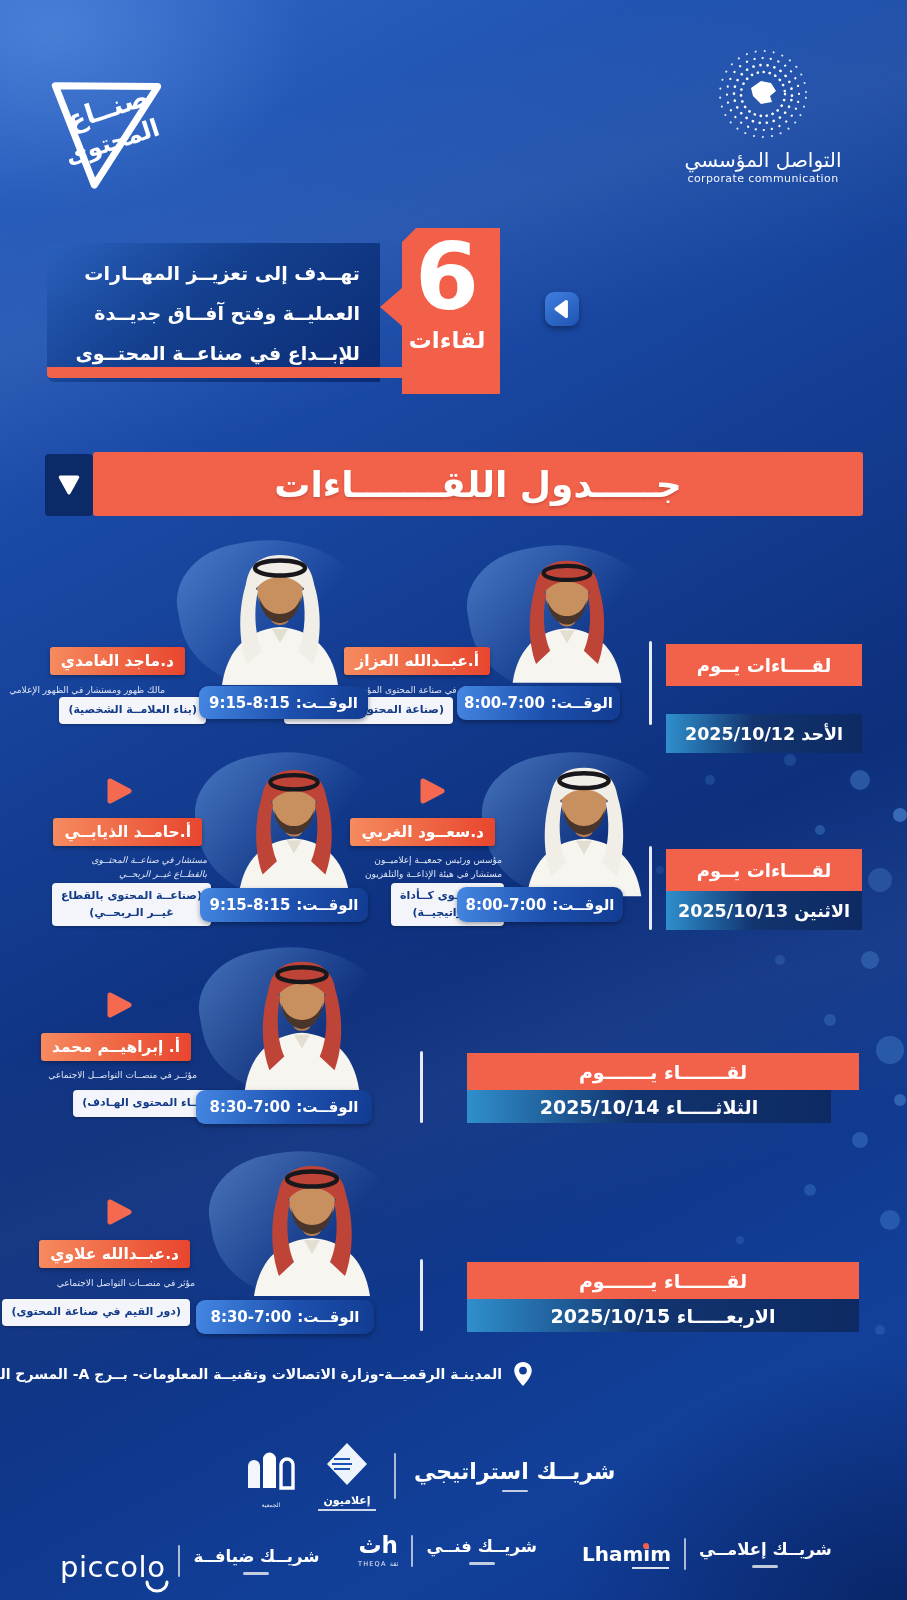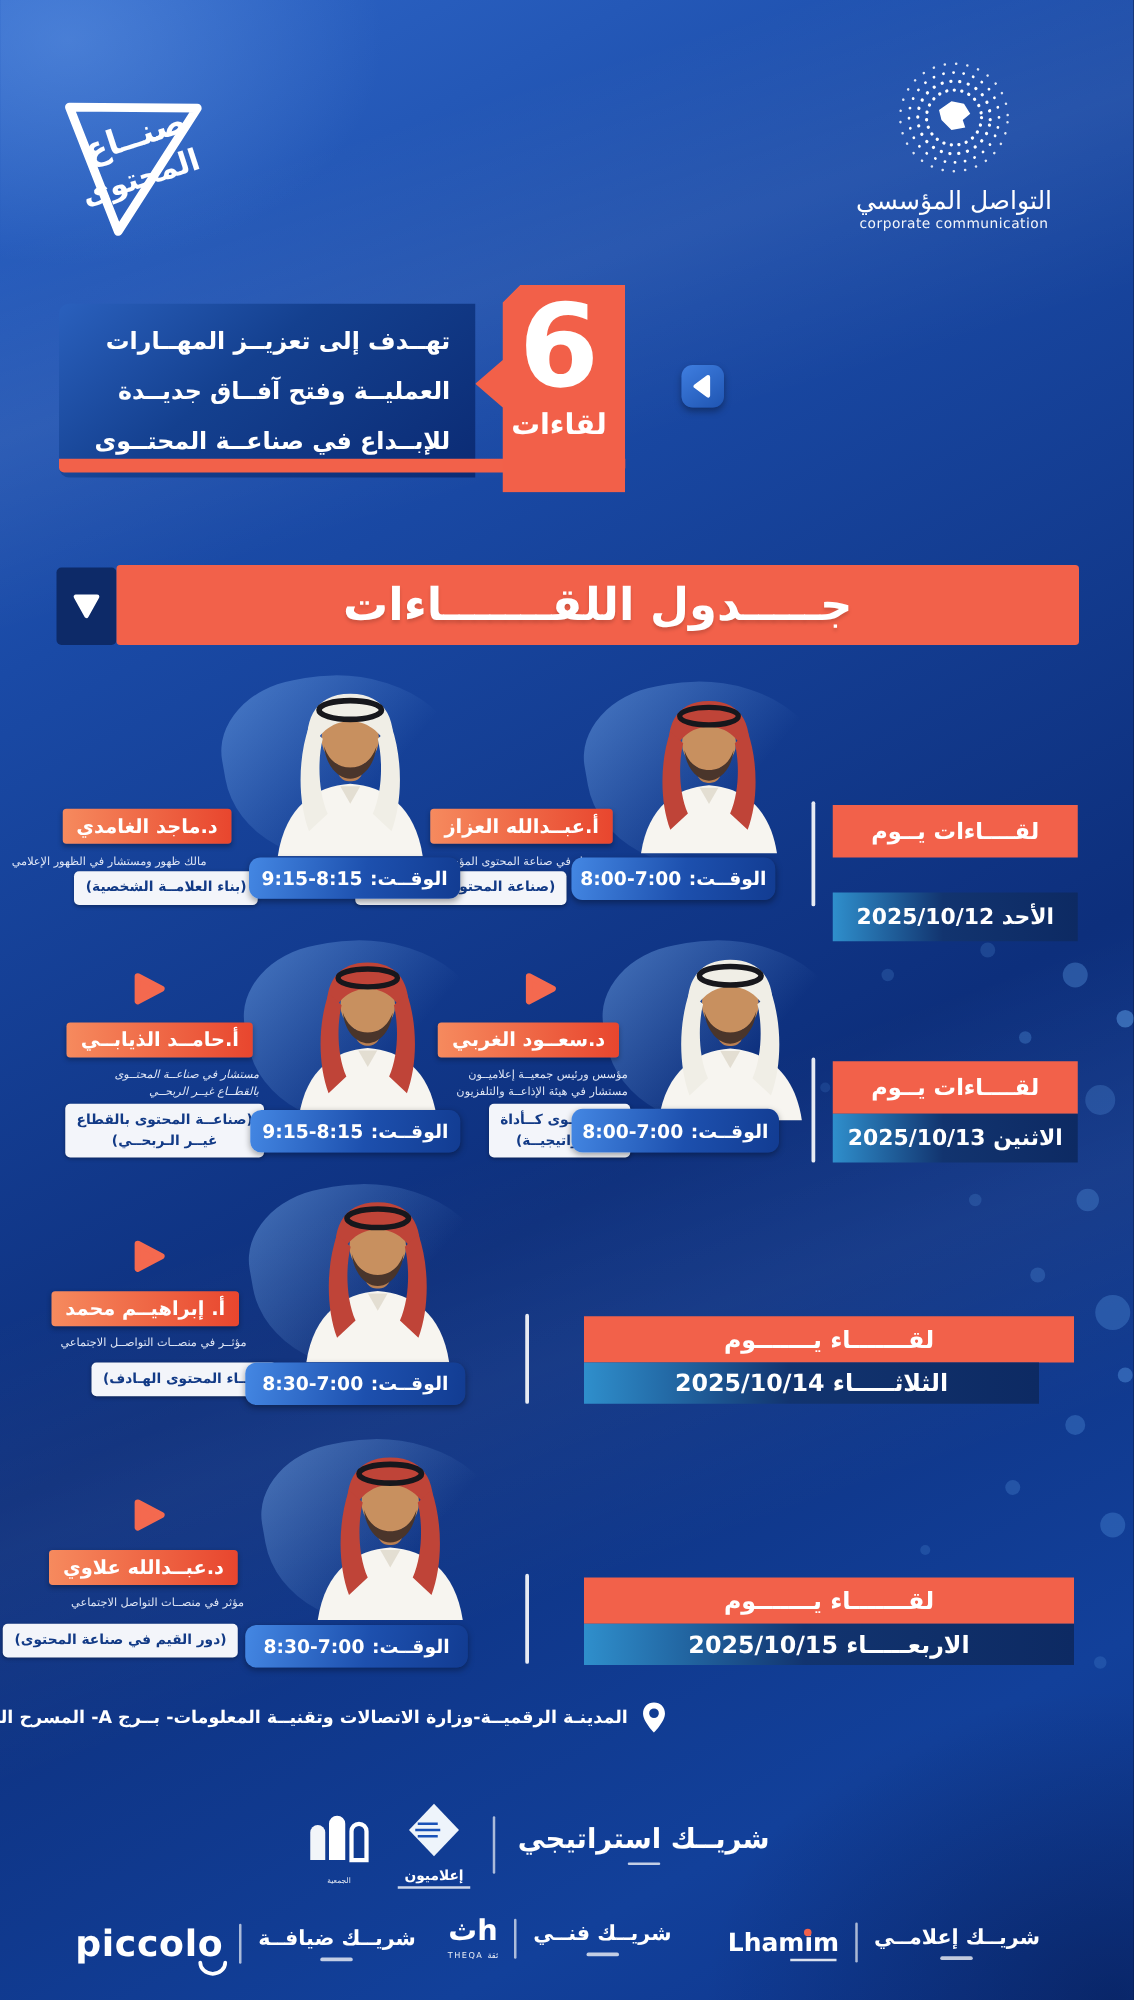--- a/index.html
+++ b/index.html
@@ -76,21 +76,21 @@
 
   
   .p-sep { width:2px; height:46px; background:rgba(255,255,255,.65); border-radius:2px; align-self:center; }
   .p-sep.small { height:32px; }
   .p-label { font-weight:bold; text-align:center; }
   .dash { width:26px; height:2.5px; background:rgba(255,255,255,.75); margin:6px auto 0; border-radius:2px; }
   .partners-a { position:absolute; left:242px; top:1440px; display:flex; direction:ltr; align-items:center; gap:18px; }
   .pa-label { font-size:22px; }
   .pg { position:absolute; display:flex; direction:ltr; align-items:center; gap:13px; }
   .pb-label { font-size:16.5px; }
-  .piccolo { position:relative; font-size:29px; font-weight:bold; letter-spacing:.5px; direction:ltr; }
+  .piccolo { position:relative; font-size:29px; font-weight:normal; letter-spacing:.5px; direction:ltr;margin-top:12px; }
   .piccolo svg { position:absolute; right:-4px; bottom:-9px; }
   .theqa { text-align:center; direction:ltr; }
   .theqa-mark { font-size:23px; font-weight:bold; line-height:1; }
   .theqa-cap { font-size:6.5px; letter-spacing:1.2px; margin-top:3px; opacity:.9; }
   .lhamim { position:relative; font-size:20px; font-weight:bold; direction:ltr; }
   .lhamim .dot { position:absolute; left:69%; top:1px; width:6px; height:6px; border-radius:50%; background:#f2614a; }
   .lhamim .ul { position:absolute; right:2px; bottom:-3px; width:42%; height:2px; background:rgba(255,255,255,.85); }
   .logo-cap { font-size:11px; font-weight:bold; text-align:center; margin-top:2px; border-bottom:2px solid rgba(255,255,255,.8); padding-bottom:2px; }
   .charity-cap { font-size:6px; text-align:center; margin-top:1px; opacity:.9; }
 </style>

